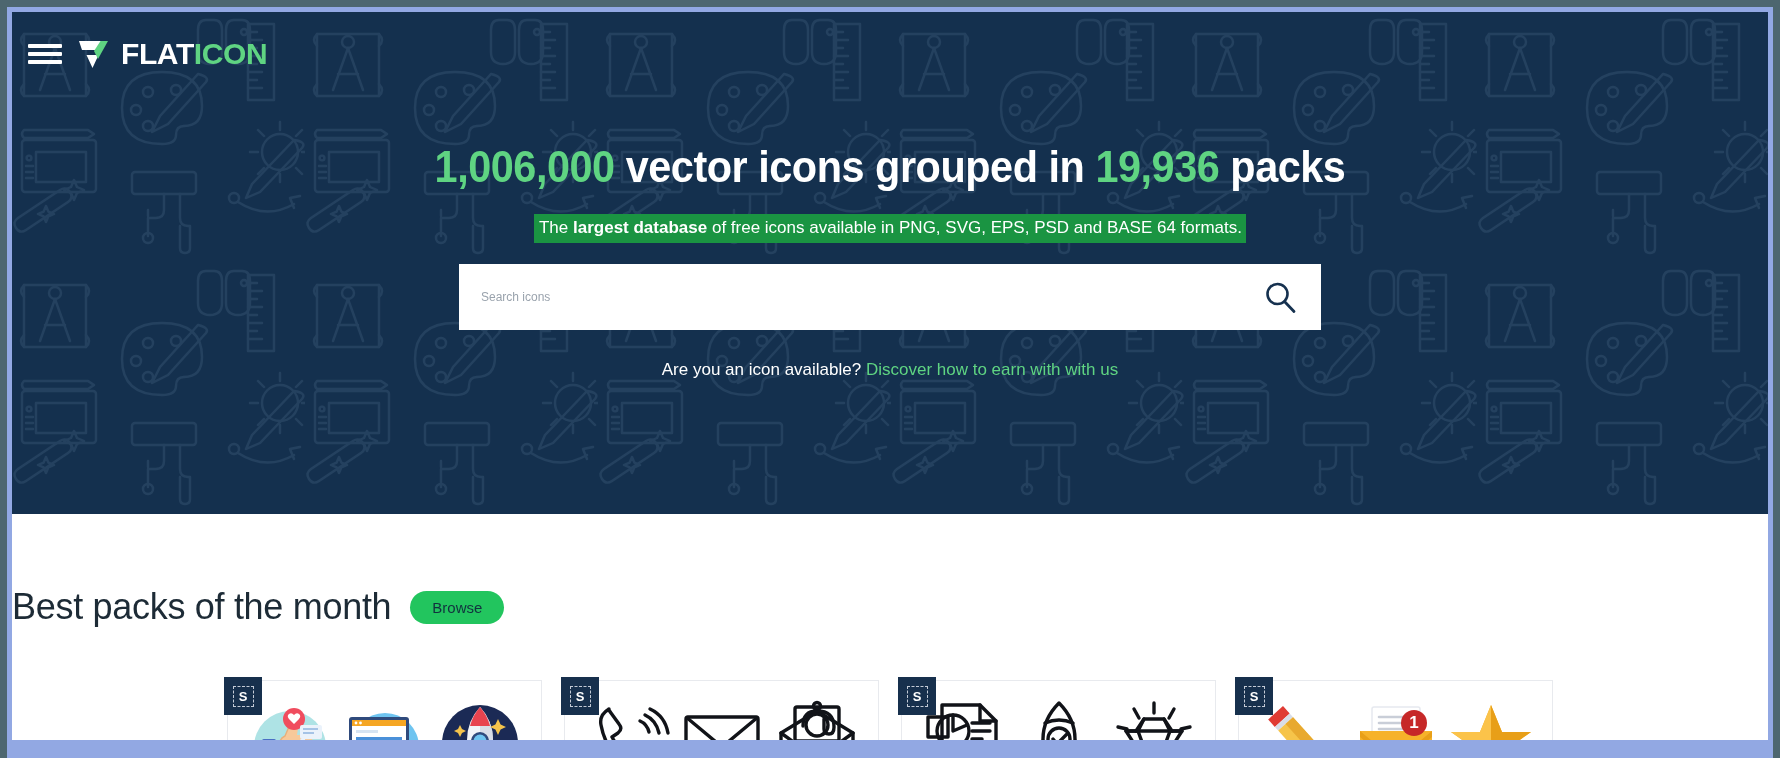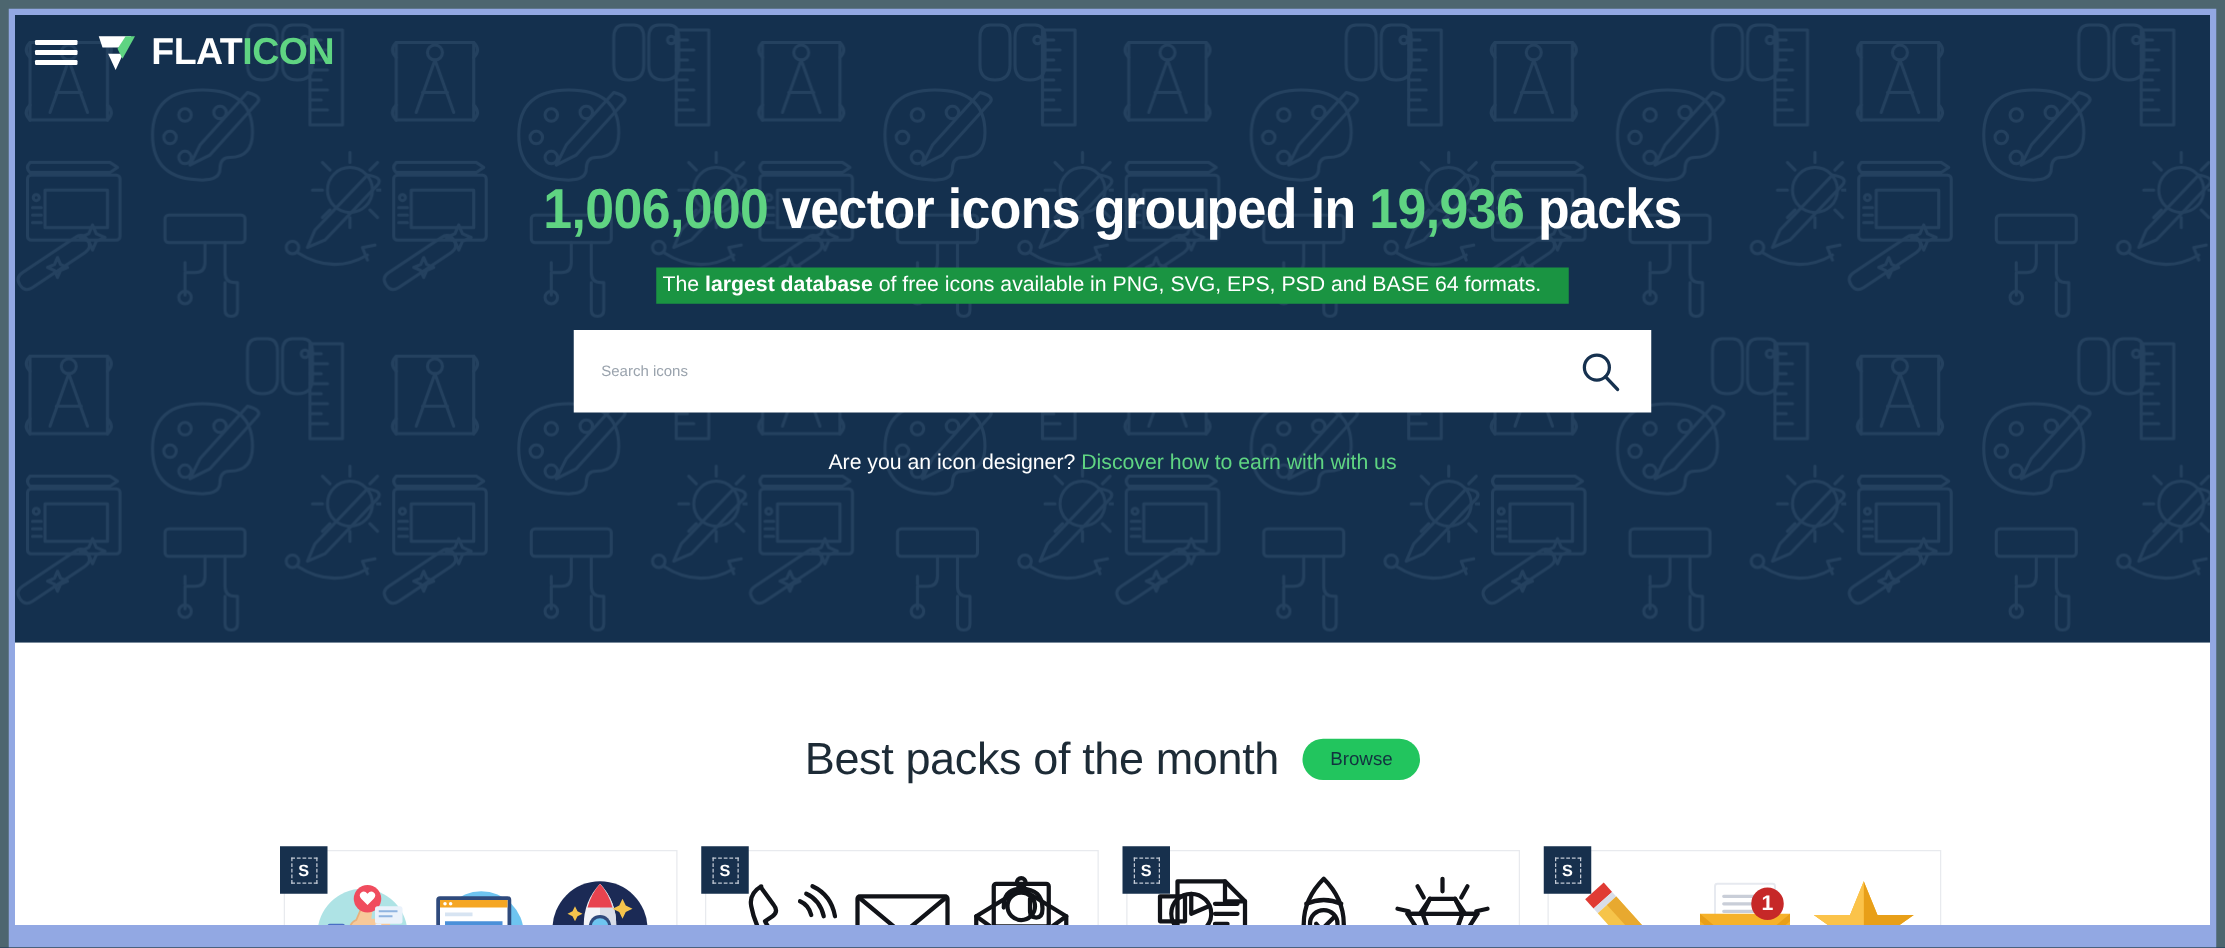--- a/index.html
+++ b/index.html
@@ -53,21 +53,21 @@
   #hero-content {
     position: relative;
     z-index: 3;
     width: 100%;
     height: 100%;
   }
 
   
   #topbar {
     position: absolute;
-    top: 4px; left: 0;
+    top: 16px; left: 0;
     height: 52px;
     display: flex;
     align-items: center;
     padding-left: 16px;
     z-index: 6;
   }
 
   #hamburger-button {
     width: 34px;
     height: 26px;
@@ -126,21 +126,21 @@
   }
   .hl-num { color: #5fd482; }
 
   #subtitle-wrap { margin-top: 22px; }
   #subtitle {
     display: inline-block;
     background: #1a9442;
     color: #ffffff;
     font-size: 17px;
     line-height: 1.35;
-    padding: 3px 22px 4px 5px;
+    padding: 3px 4px 4px 5px;
     white-space: nowrap;
   }
   #subtitle b { font-weight: 700; }
 
   
   #search-box {
     margin-top: 21px;
     width: 862px;
     height: 66px;
     background: #ffffff;
@@ -184,21 +184,21 @@
   
   #packs-section {
     background: #ffffff;
     width: 100%;
     padding-top: 72px;
   }
 
   #packs-heading-row {
     display: flex;
     align-items: center;
-    justify-content: center;
+    justify-content: flex-start;
     gap: 19px;
   }
   #packs-title {
     font-size: 36px;
     font-weight: 400;
     color: #1d2b36;
     letter-spacing: -0.3px;
   }
   #browse-button {
     background: #22c55e;
@@ -353,21 +353,21 @@
         <div id="search-box">
           <input id="search-input" type="text" placeholder="Search icons" style="">
           <button id="search-submit">
             <svg width="34" height="34" viewBox="0 0 34 34">
               <circle cx="14.5" cy="14" r="10" fill="none" stroke="#16314f" stroke-width="2.6"></circle>
               <path d="M21.5 21.5 L31 31.5" stroke="#16314f" stroke-width="2.8" stroke-linecap="round"></path>
             </svg>
           </button>
         </div>
 
-        <p id="designer-line"><span>Are you an icon designer?</span>&nbsp;<a id="designer-link">Discover how to earn with with us</a></p>
+        <p id="designer-line"><span>Are you an icon available?</span>&nbsp;<a id="designer-link">Discover how to earn with with us</a></p>
 
       </div>
     </div>
   </section>
 
   <section id="packs-section">
 
     <div id="packs-heading-row">
       <h2 id="packs-title">Best packs of the month</h2>
       <button id="browse-button">Browse</button>

